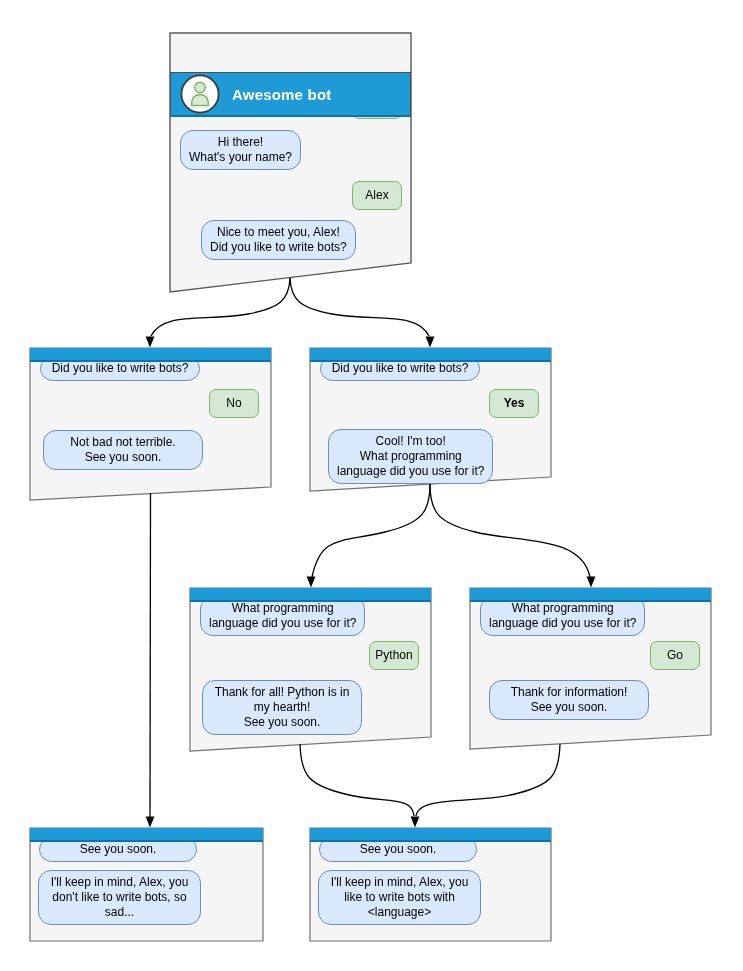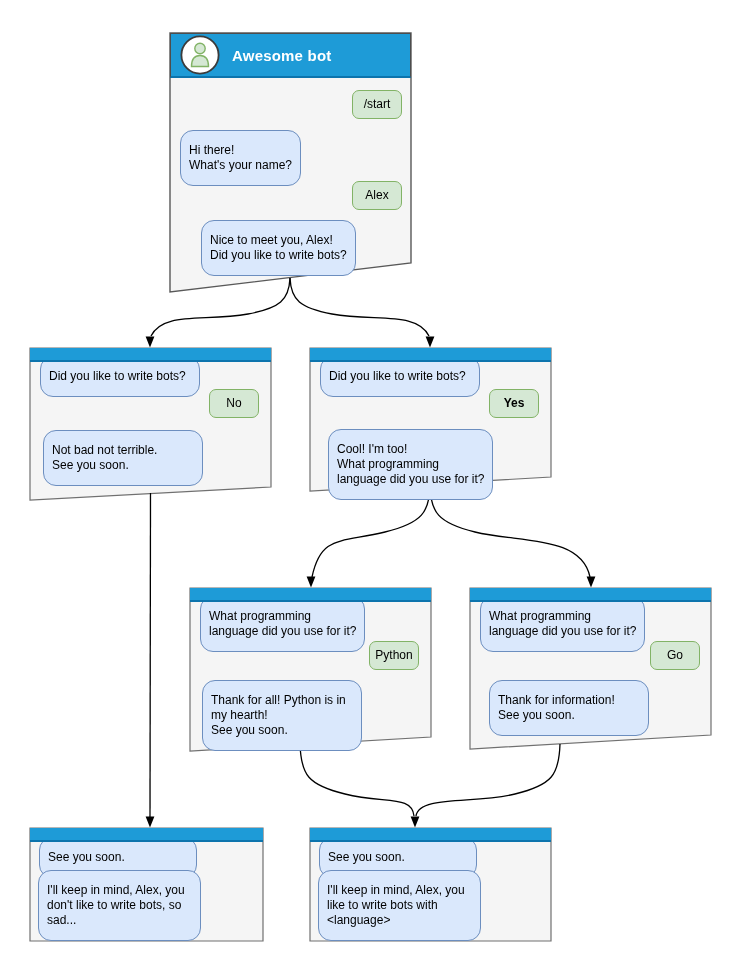--- a/index.html
+++ b/index.html
@@ -7,33 +7,33 @@
     position:relative;width:743px;height:971px;background:#ffffff;
     font-family:"Liberation Sans",sans-serif;overflow:hidden;
   }
   #diagram-svg{position:absolute;left:0;top:0;z-index:0;}
   .titlebar{
     position:absolute;background:#1E9BD7;border-bottom:2px solid #0C74AD;
     box-sizing:border-box;z-index:3;
   }
   .titlebar.main{
     display:flex;align-items:center;gap:12px;padding-left:9px;
-    border:1px solid #4D4D4D;border-bottom:2px solid #0C74AD;
+    border:1px solid #4D4D4D;border-bottom:2px solid #0C74AD;margin-top:39px;
   }
   .titlebar .title{
     color:#ffffff;font-size:15px;font-weight:bold;letter-spacing:.2px;
   }
   .avatar{flex:0 0 auto;display:block;}
   .bubble{
     position:absolute;z-index:2;box-sizing:border-box;
     font-size:12px;line-height:15px;color:#000000;white-space:pre;
   }
   .bubble.bot{
     background:#DAE8FC;border:1px solid #6C8EBF;border-radius:13px;
-    padding:12px 8px;text-align:left;
+    padding:4px 8px;text-align:center;
   }
   .bubble.user{
     background:#D5E8D4;border:1px solid #82B366;border-radius:7px;
     padding:6px 0;text-align:center;min-width:50px;
   }
 </style>
 </head>
 <body>
 
 <div class="canvas">

